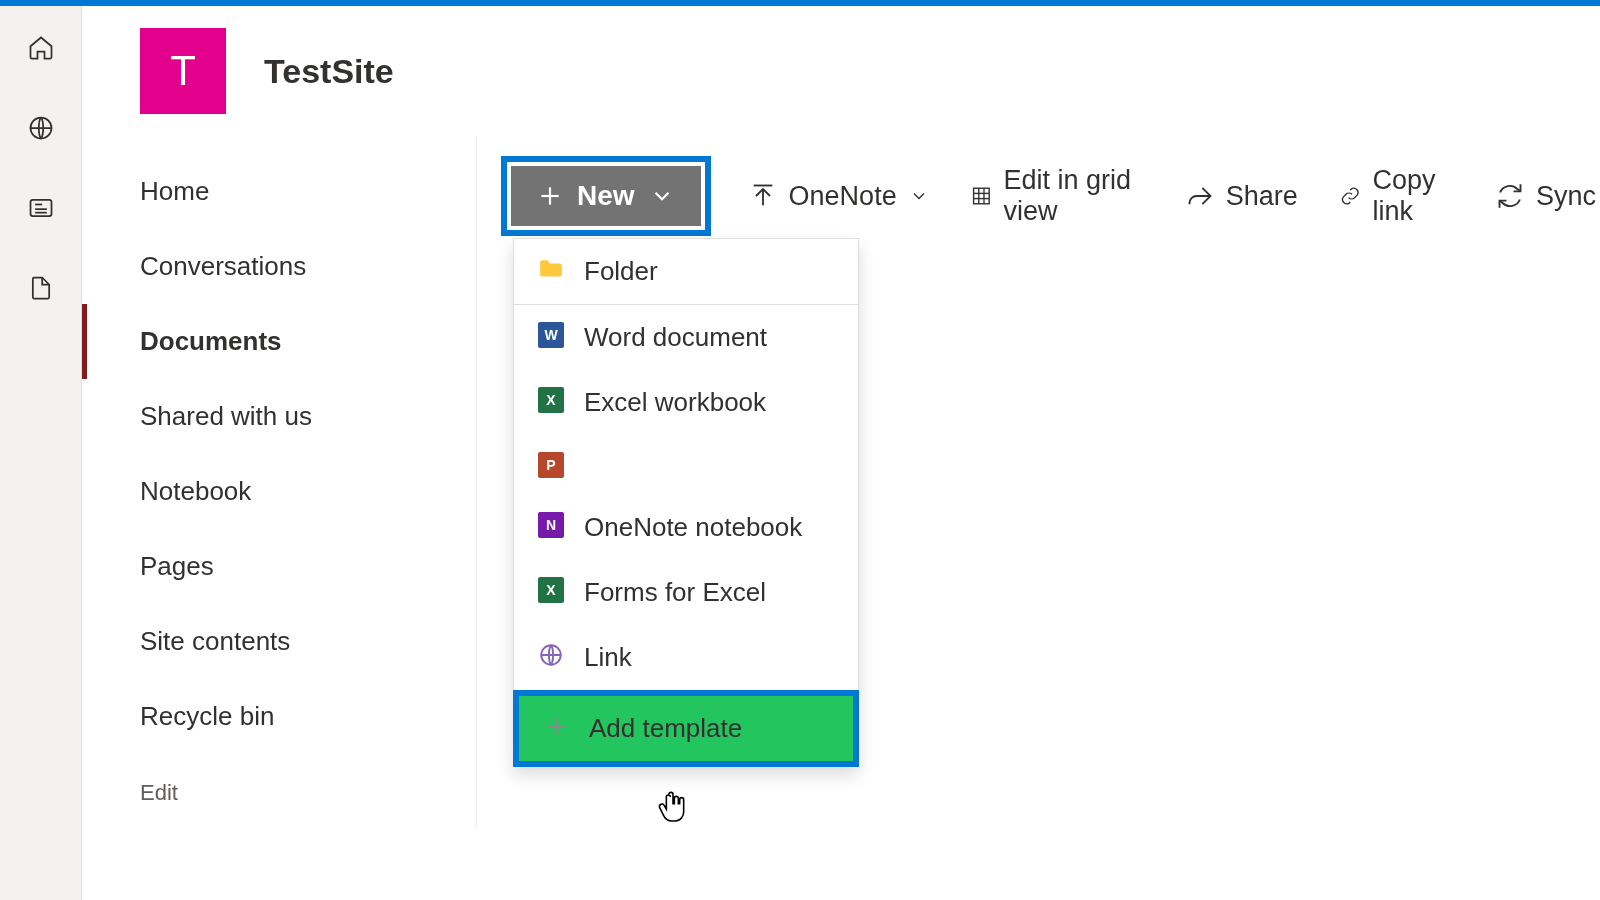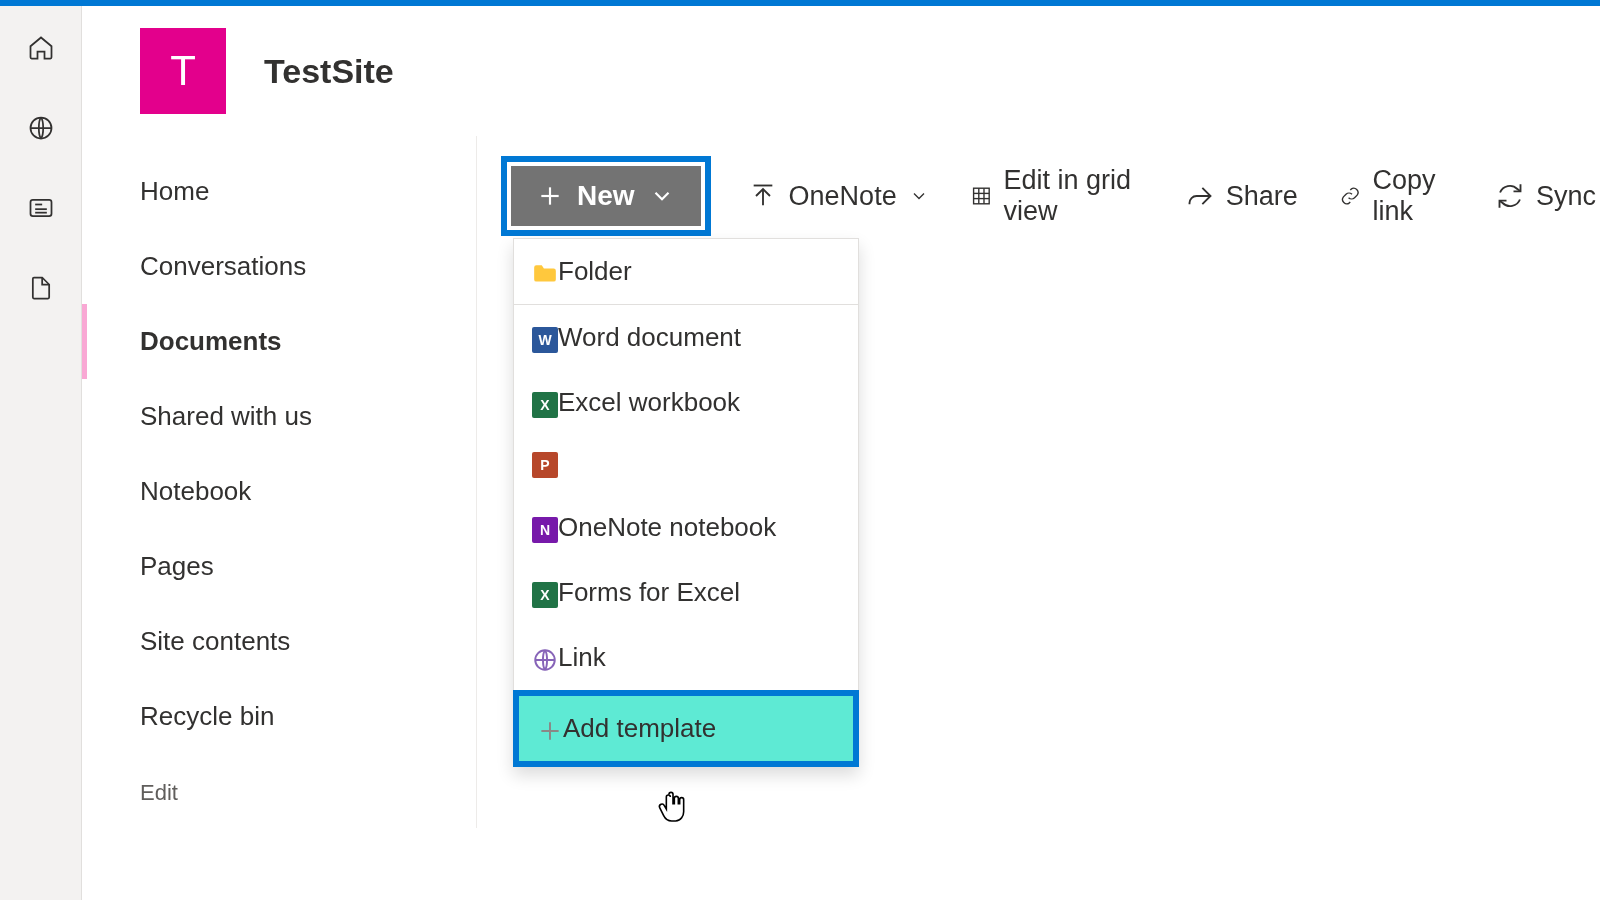--- a/index.html
+++ b/index.html
@@ -27,21 +27,21 @@
     .content-row { display: flex; }
     
     .left-nav { 
       width: 395px; padding-top: 18px; 
       border-right: 1px solid #edebe9;
     }
     .nav-item { 
       padding: 22px 0 22px 58px; font-size: 26px; color: #323130; cursor: pointer; 
       font-weight: 400;
     }
-    .nav-item.active { font-weight: 600; border-left: 5px solid #f9a8d4; padding-left: 53px; }
+    .nav-item.active { font-weight: 600; border-left: 5px solid #7f1d1d; padding-left: 53px; }
     .nav-edit { padding: 26px 0 22px 58px; font-size: 22px; color: #605e5c; cursor: pointer; }
     
     .command-bar { 
       display: flex; align-items: center; padding: 20px 0 20px 24px; gap: 34px; 
     }
     
     .new-btn-wrap { 
       border: 6px solid #0078d4; padding: 4px; position: relative;
     }
     .new-btn { 
@@ -56,26 +56,26 @@
       color: #323130; cursor: pointer; padding: 8px 4px;
     }
     .cmd-icon { width: 28px; height: 28px; color: #323130; }
     
     .dropdown { 
       position: absolute; top: 76px; left: 6px; width: 346px; 
       background: #fff; border: 1px solid #e1dfdd; 
       box-shadow: 0 8px 16px rgba(0,0,0,0.14); z-index: 100;
     }
     .dd-item { 
-      display: flex; align-items: flex-end; padding: 17px 18px; 
+      display: flex; align-items: flex-start; gap: 20px; padding: 17px 24px; 
       font-size: 26px; color: #323130; cursor: pointer;
     }
     .dd-icon { width: 26px; height: 26px; flex-shrink: 0; }
     .dd-sep { border-top: 1px solid #e1dfdd; margin: 0; }
-    .dd-highlight { border: 6px solid #0078d4; background: #5eead4; margin: -1px; }
+    .dd-highlight { border: 6px solid #0078d4; background: #22c55e; margin: -1px; }
     
     .cursor-hand { position: absolute; left: 657px; top: 790px; z-index: 200; pointer-events: none; }
     
     .folder-fill { fill: #ffc83d; }
     .word-bg { background: #2b579a; }
     .excel-bg { background: #217346; }
     .ppt-bg { background: #b7472a; }
     .onenote-bg { background: #7719aa; }
     .file-icon-box { width: 26px; height: 26px; display: flex; align-items: center; justify-content: center; border-radius: 2px; }
     .file-icon-letter { color: #fff; font-size: 14px; font-weight: 700; }

